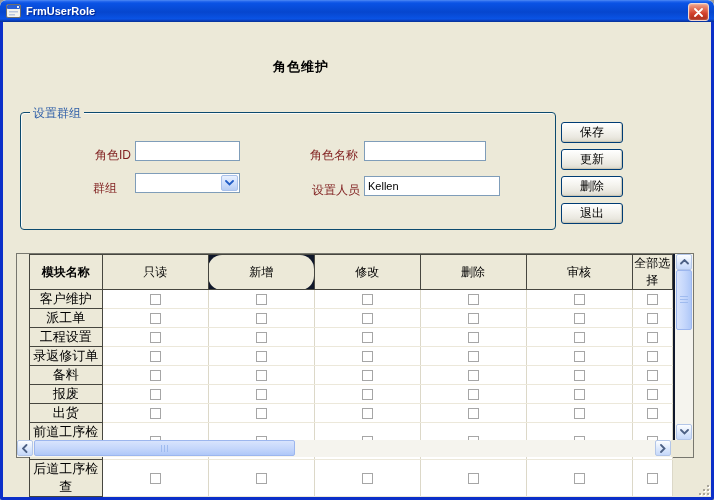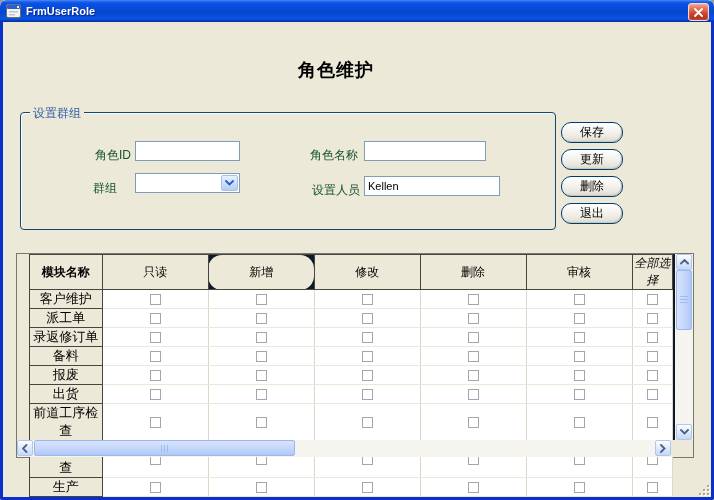--- a/index.html
+++ b/index.html
@@ -16,39 +16,39 @@
     background:linear-gradient(180deg,#5A94F5 0%,#2E6FF0 4%,#0A53E5 14%,#0646CE 55%,#0A53E5 86%,#0A3CB8 94%,#063093 100%);
     border-radius:6px 6px 0 0;display:flex;align-items:center;}
   .app-icon{width:15px;height:14px;margin:0 5px 0 6px;display:inline-block;}
   .title-text{color:#fff;font-size:11px;font-weight:bold;text-shadow:1px 1px 1px #00238C;}
   .close-btn{position:absolute;right:5px;top:3px;width:21px;height:18px;border-radius:3px;
     border:1px solid #F3D7CE;display:flex;align-items:center;justify-content:center;
     background:linear-gradient(180deg,#F0A48C 0%,#E37058 30%,var(--close_button_red) 60%,#A82E1B 100%);
     box-shadow:inset 0 0 2px rgba(255,255,255,.5);cursor:pointer;}
 
   
-  .heading{position:absolute;left:298px;top:58px;font-size:18px;font-weight:bold;color:#000;letter-spacing:1px;}
+  .heading{position:absolute;left:273px;top:58px;font-size:13px;font-weight:bold;color:#000;letter-spacing:1px;}
 
   
   .groupbox{position:absolute;left:20px;top:112px;width:536px;height:118px;
     border:1px solid #0c4a6e;border-radius:4px;box-shadow:inset 1px 1px 0 #fbfaf6;}
   .groupbox .legend{position:absolute;left:9px;top:-8px;background:var(--client_bg);
     padding:0 3px;font-size:12px;color:var(--groupbox_label_blue);}
-  .fldlabel{position:absolute;font-size:12px;color:#14532d;}
+  .fldlabel{position:absolute;font-size:12px;color:#7f1d1d;}
   .txtbox{position:absolute;height:20px;border:1px solid var(--textbox_border);background:#fff;
     font-size:11px;padding:0 3px;outline:none;}
   .combo{position:absolute;left:135px;top:173px;width:105px;height:20px;
     border:1px solid var(--textbox_border);background:#fff;}
   .combo-btn{position:absolute;right:1px;top:1px;bottom:1px;width:17px;cursor:pointer;
     background:linear-gradient(180deg,#E9F1FE 0%,#CFDFFC 50%,#B7CDF2 100%);
     border:1px solid #A8C0EA;border-radius:2px;display:flex;align-items:center;justify-content:center;}
 
   
   .xpbtn{position:absolute;left:561px;width:62px;height:21px;border:1px solid var(--button_border);
-    border-radius:10px;font-size:12px;color:#000;cursor:pointer;text-align:center;line-height:19px;
+    border-radius:3px;font-size:12px;color:#000;cursor:pointer;text-align:center;line-height:19px;
     background:linear-gradient(180deg,#FFFFFF 0%,#F5F4EF 40%,#EAE8E0 75%,#DCD9CC 100%);
     box-shadow:inset -1px -1px 1px #C8C5B5;}
   .btn-save{top:122px;} .btn-update{top:149px;} .btn-delete{top:176px;} .btn-exit{top:203px;}
 
   
   .grid{position:absolute;left:16px;top:253px;width:678px;height:205px;
     border:1px solid var(--grid_border);background:#0f172a;}
   .rowheader-strip{position:absolute;left:0;top:0;width:12px;height:186px;background:var(--grid_header_bg);}
   table.grid-table{position:absolute;left:12px;top:0;border-collapse:collapse;table-layout:fixed;width:644px;}
   table.grid-table th{height:19px;background:var(--grid_header_bg);border:1px solid var(--grid_dark_line);
@@ -148,35 +148,44 @@
 
     <table class="grid-table">
       <thead>
           <tr>
             <th class="first" style="width: 72px;">模块名称</th>
             <th style="width: 105px;">只读</th>
             <th style="width: 105px; border-radius: 14px;">新增</th>
             <th style="width: 105px;">修改</th>
             <th style="width: 105px;">删除</th>
             <th style="width: 105px;">审核</th>
-            <th style="width: 40px; font-style: italic;">全部选择</th>
+            <th style="width: 40px;">全部选择</th>
           </tr>
         </thead>
       <tbody>
           <tr>
             <td class="label">客户维护</td>
             <td class="check"><span class="cb"></span></td>
             <td class="check"><span class="cb"></span></td>
             <td class="check"><span class="cb"></span></td>
             <td class="check"><span class="cb"></span></td>
             <td class="check"><span class="cb"></span></td>
             <td class="check"><span class="cb"></span></td>
           </tr>
           <tr>
             <td class="label">派工单</td>
+            <td class="check"><span class="cb"></span></td>
+            <td class="check"><span class="cb"></span></td>
+            <td class="check"><span class="cb"></span></td>
+            <td class="check"><span class="cb"></span></td>
+            <td class="check"><span class="cb"></span></td>
+            <td class="check"><span class="cb"></span></td>
+          </tr>
+          <tr>
+            <td class="label">工程设置</td>
             <td class="check"><span class="cb"></span></td>
             <td class="check"><span class="cb"></span></td>
             <td class="check"><span class="cb"></span></td>
             <td class="check"><span class="cb"></span></td>
             <td class="check"><span class="cb"></span></td>
             <td class="check"><span class="cb"></span></td>
           </tr>
           <tr>
             <td class="label">录返修订单</td>
             <td class="check"><span class="cb"></span></td>

